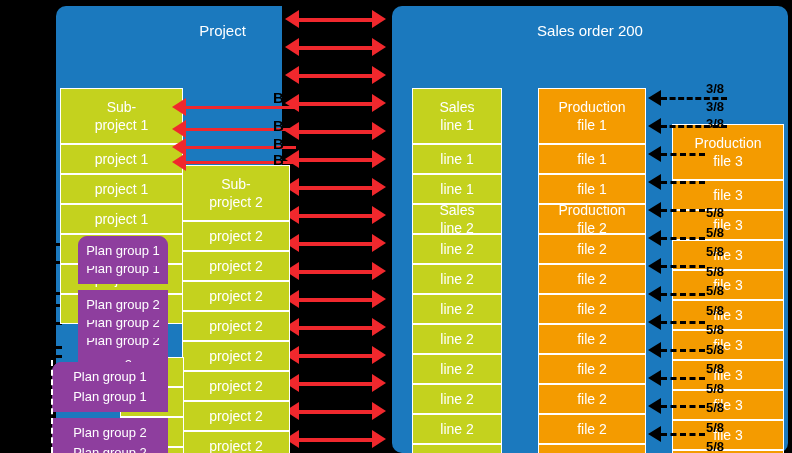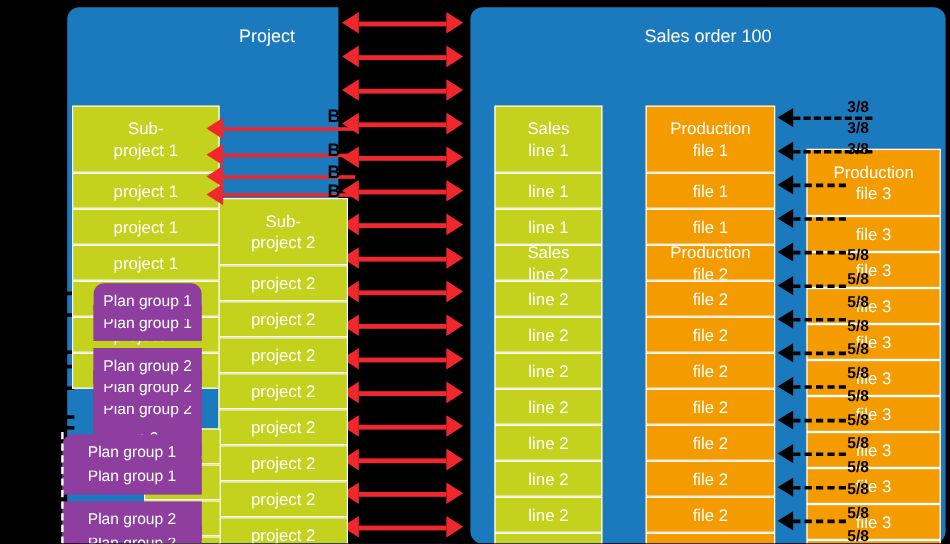--- a/index.html
+++ b/index.html
@@ -167,21 +167,21 @@
     </div>
 
   <div id="bglyphs">
       <div class="bglyph" style="left: 273px; top: 90px; z-index: 95;">B</div>
       <div class="bglyph" style="left: 273px; top: 118px; z-index: 95;">B</div>
       <div class="bglyph" style="left: 273px; top: 136px; z-index: 95;">B</div>
       <div class="bglyph" style="left: 273px; top: 152px; z-index: 95;">B</div>
     </div>
 
   <div class="panel" style="left:392px;top:6px;width:396px;height:447px;">
-    <div class="panel-title">Sales order 100</div>
+    <div class="panel-title">Sales order 200</div>
   </div>
 
   <div id="saleslines">
       <div class="card green" style="left: 412px; top: 88px; width: 90px; height: 56px; z-index: 40;"><span class="lbl">Sales
 line 1</span></div>
       <div class="card green" style="left: 412px; top: 144px; width: 90px; height: 30px; z-index: 39;"><span class="lbl">line 1</span></div>
       <div class="card green" style="left: 412px; top: 174px; width: 90px; height: 30px; z-index: 38;"><span class="lbl">line 1</span></div>
       <div class="card green" style="left: 412px; top: 204px; width: 90px; height: 30px; z-index: 37;"><span class="lbl">Sales
 line 2</span></div>
       <div class="card green" style="left: 412px; top: 234px; width: 90px; height: 30px; z-index: 36;"><span class="lbl">line 2</span></div>

